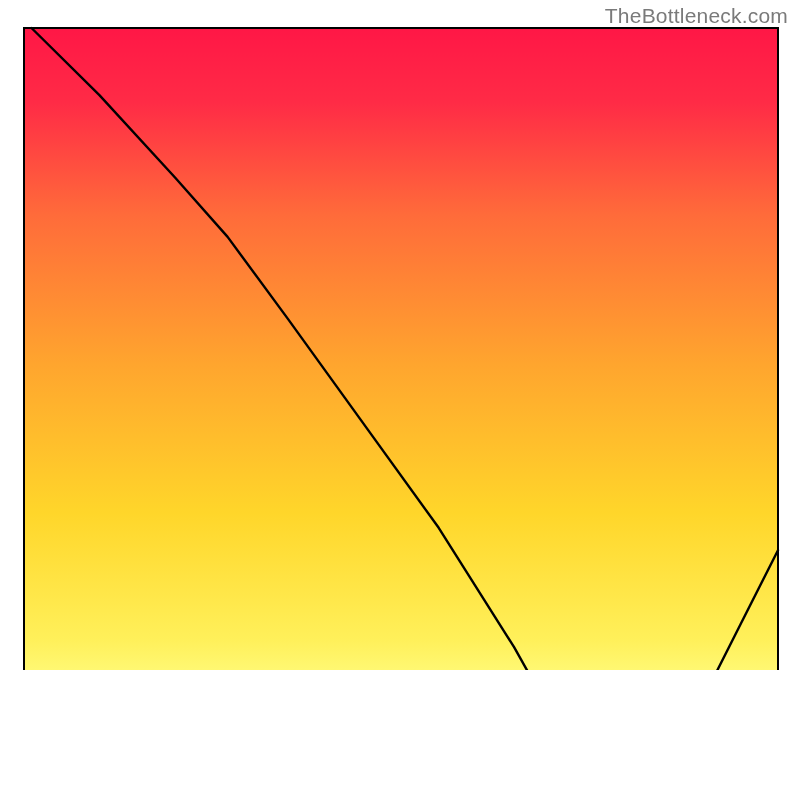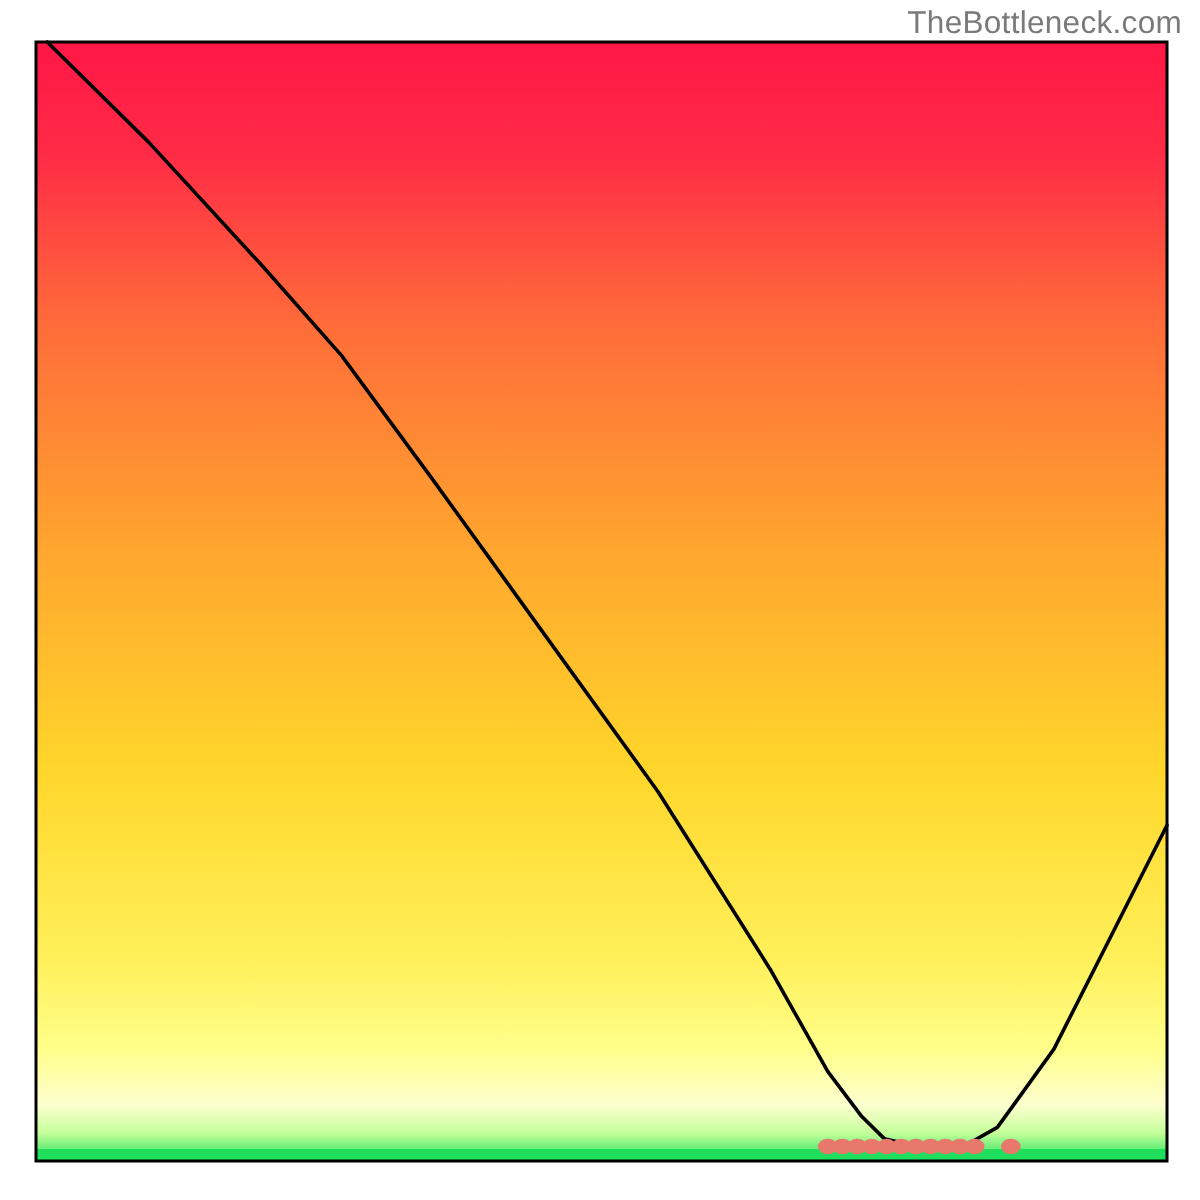--- a/index.html
+++ b/index.html
@@ -3,21 +3,21 @@
 <meta charset="utf-8">
 <style>
   body {
     margin: 0;
     padding: 0;
     background: #ffffff;
     font-family: Arial, Helvetica, sans-serif;
   }
   .container {
     width: 800px;
-    height: 800px;
+    height: 670px;
     position: relative;
   }
   .watermark {
     position: absolute;
     top: 4px;
     right: 12px;
     color: #7a7a7a;
     font-size: 21px;
     font-weight: 500;
     letter-spacing: 0.2px;

